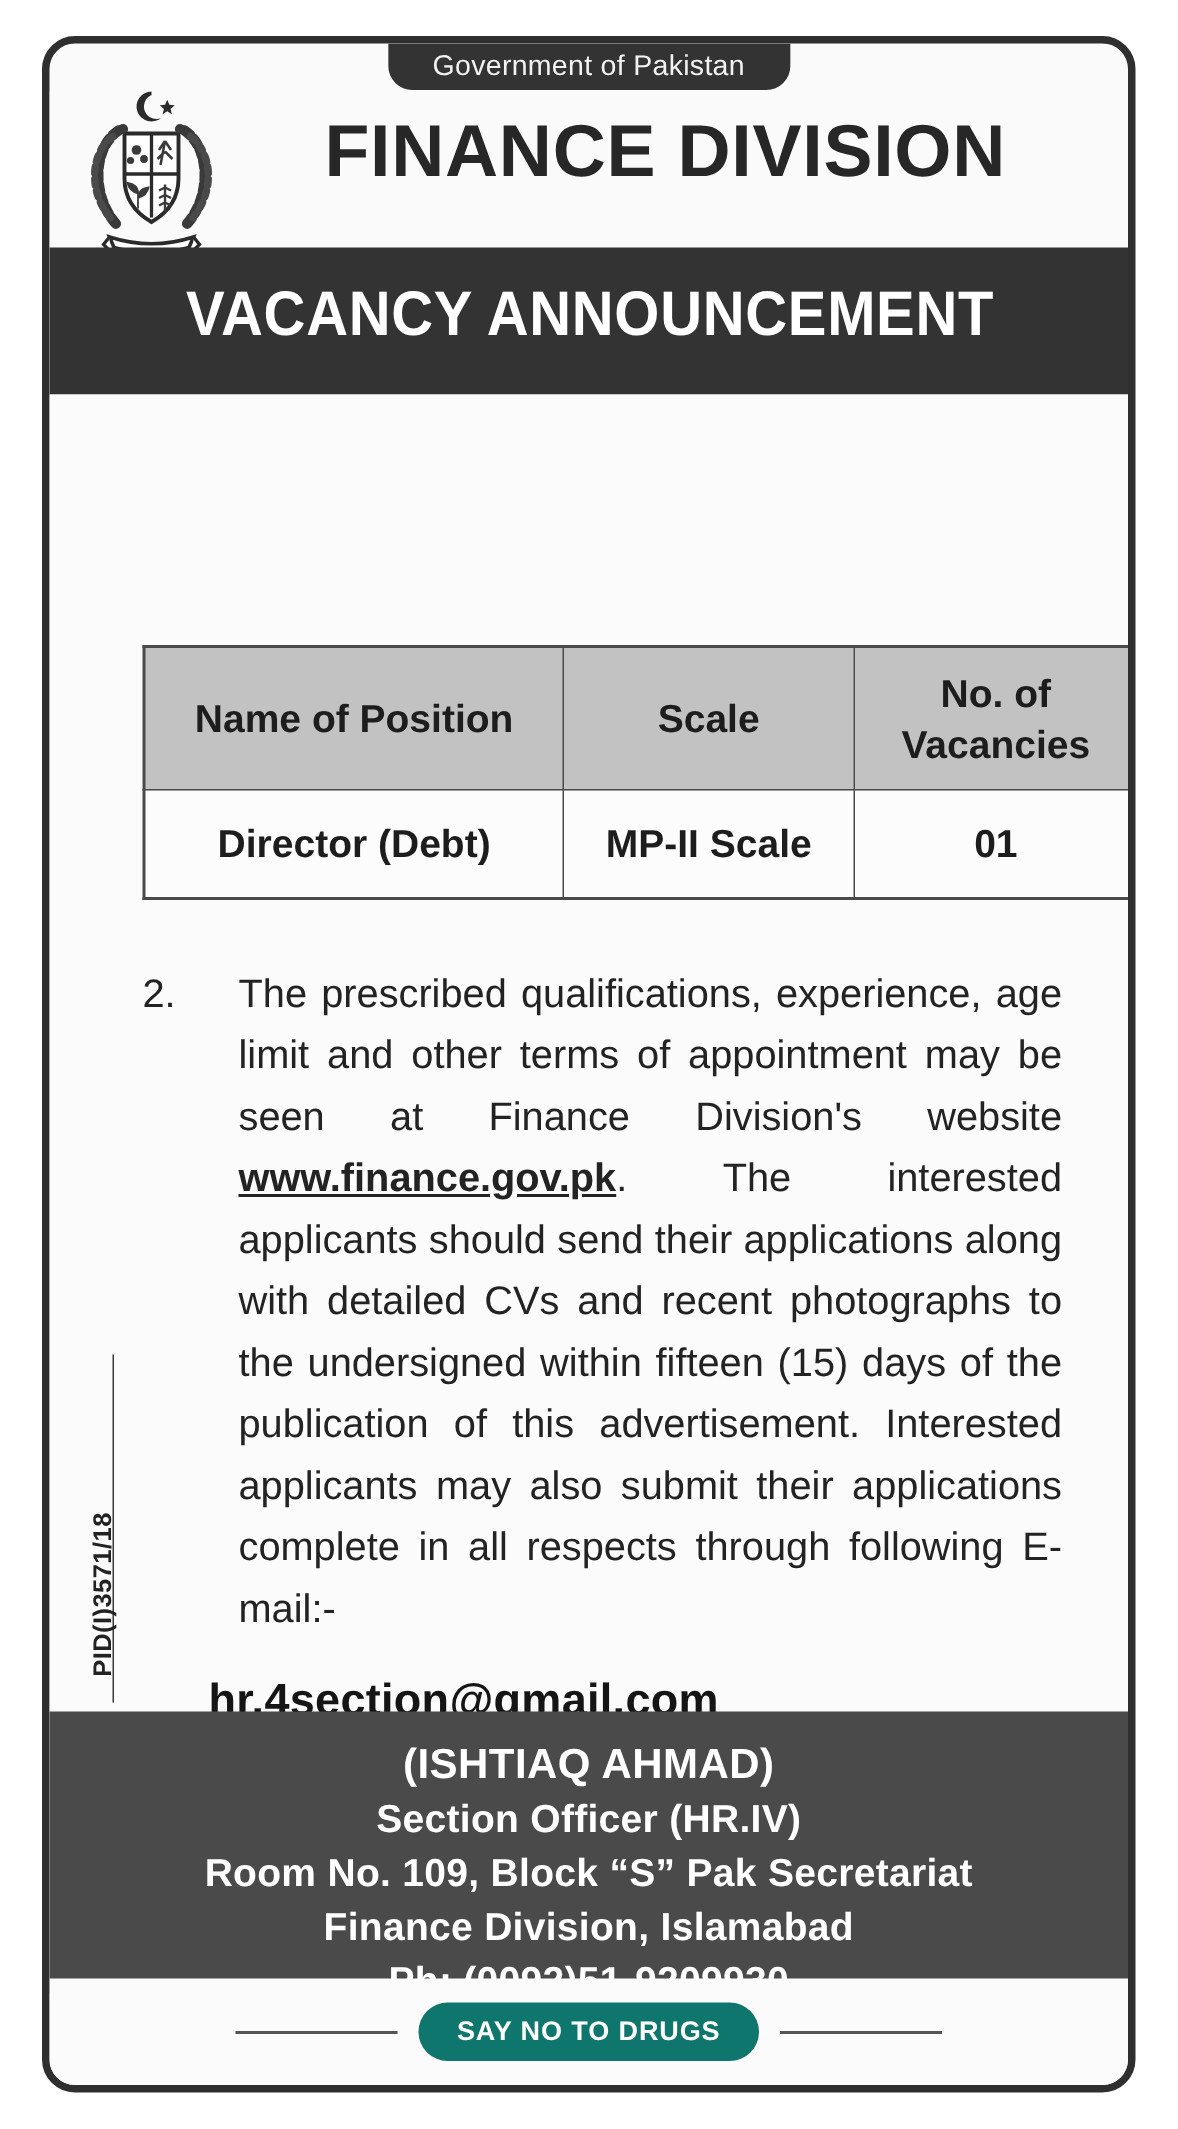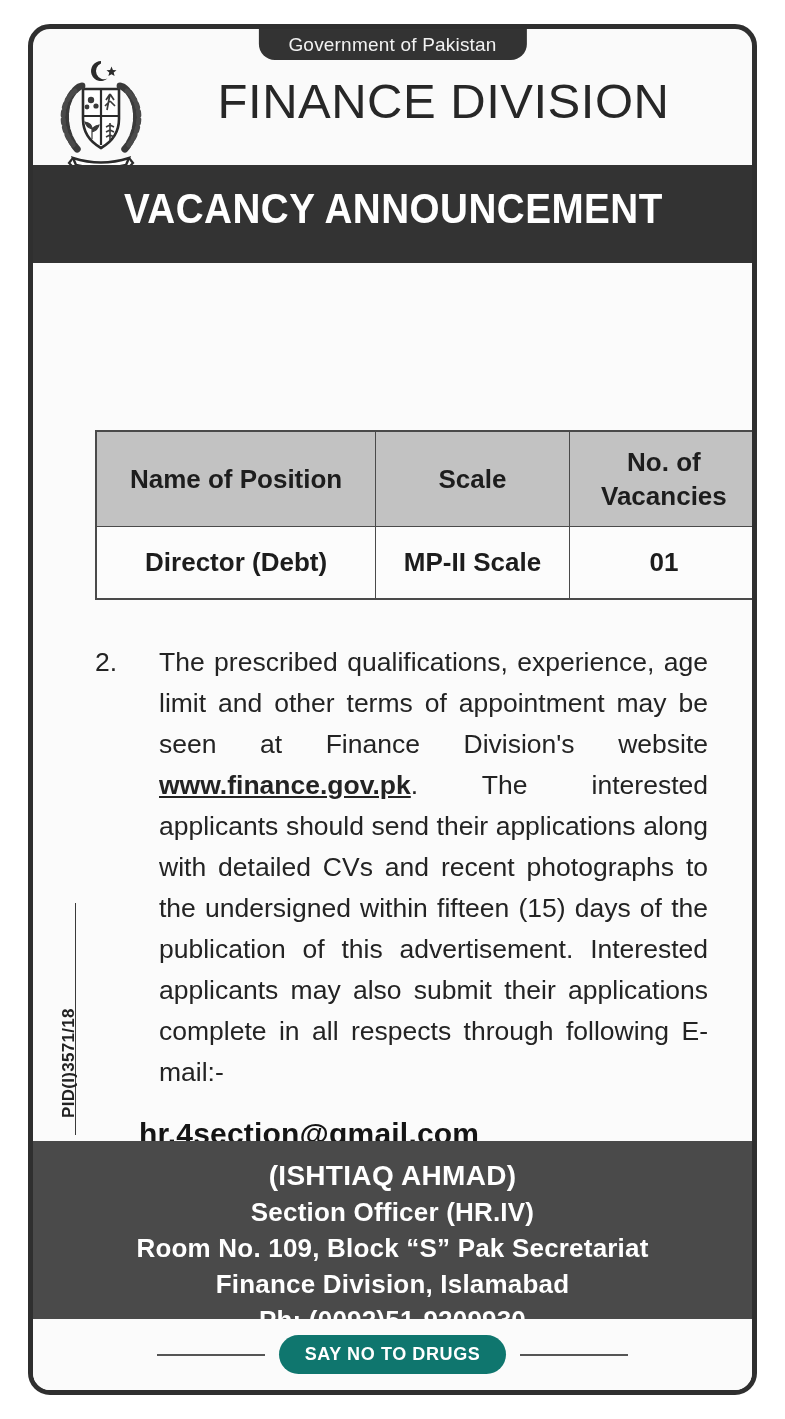--- a/index.html
+++ b/index.html
@@ -68,21 +68,21 @@
     width: 104px;
     height: 118px;
   }
   .org-title {
     position: absolute;
     left: 120px;
     right: 18px;
     top: 12px;
     text-align: center;
     font-size: 49px;
-    font-weight: normal;
+    font-weight: bold;
     color: #272727;
     letter-spacing: 0.5px;
     white-space: nowrap;
   }
 
   
   .vacancy-band {
     position: absolute;
     top: 136px;
     left: 0;

